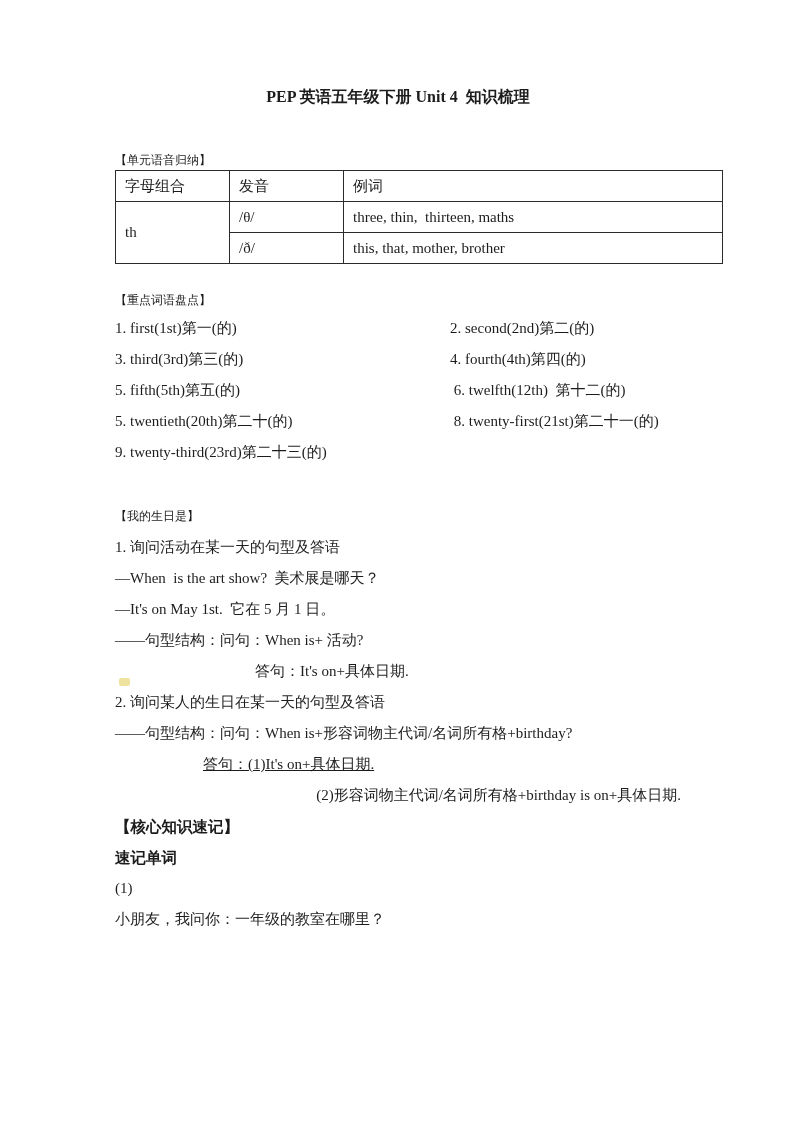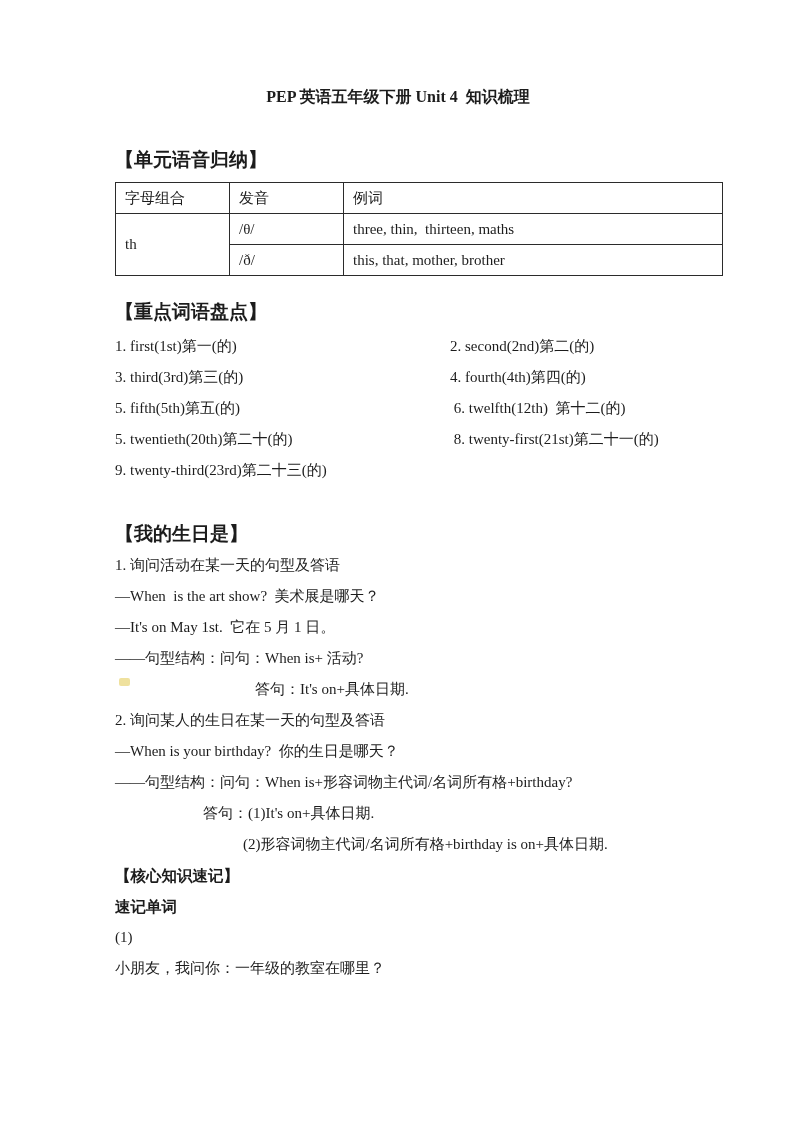--- a/index.html
+++ b/index.html
@@ -23,31 +23,31 @@
     padding: 87px 112px 18px 115px;
   }
   .doc-title {
     text-align: center;
     font-weight: bold;
     font-size: 16px;
     line-height: 20px;
     white-space: pre-wrap;
   }
   .section-heading {
-    font-weight: bold;
-    font-size: 19px;
+    font-weight: normal;
+    font-size: 12px;
     line-height: 20px;
     white-space: pre-wrap;
   }
   .heading-phonics   { margin-top: 43px; }
   .heading-words     { margin-top: 26px; }
   .heading-sentences { margin-top: 38px; margin-bottom: 6px; }
 
   table.phonics-table {
-    margin-top: 12px;
+    margin-top: 0;
     border-collapse: collapse;
     table-layout: fixed;
     width: 567px;
     border-radius: 9px;
   }
   .phonics-table th,
   .phonics-table td {
     border: 1.5px solid #2b2b2b;
     padding: 0 9px;
     height: 30px;
@@ -58,32 +58,32 @@
     font-size: 15px;
   }
   .col-letter { width: 95px; }
   .col-sound  { width: 95px; }
   .col-examples { width: 360px; }
 
   .words-grid {
     display: grid;
     grid-template-columns: 335px 1fr;
     line-height: 31px;
-    margin-top: 9px;
+    margin-top: 3px;
     white-space: pre-wrap;
   }
   .doc-lines {
     line-height: 31px;
   }
   .doc-line {
     white-space: pre-wrap;
   }
   .ind-answer1 { padding-left: 140px; }
-  .ind-answer2 { padding-left: 88px;  }
-  .ind-answer3 { padding-left: 128px; }
+  .ind-answer2 { padding-left: 88px; text-decoration: underline;  }
+  .ind-answer3 { padding-left: 128px; text-align: right; }
   .bold-line { font-weight: bold; font-size: 15.5px; }
 
   .scan-artifact {
     position: absolute;
     left: 119px;
     top: 678px;
     width: 11px;
     height: 8px;
     background: #e9d77e;
     opacity: 0.75;
@@ -134,21 +134,20 @@
 
   <div class="section-heading heading-sentences">【我的生日是】</div>
 
   <div class="doc-lines">
     <div class="doc-line">1. 询问活动在某一天的句型及答语</div>
     <div class="doc-line">—When  is the art show?  美术展是哪天？</div>
     <div class="doc-line">—It's on May 1st.  它在 5 月 1 日。</div>
     <div class="doc-line">——句型结构：问句：When is+ 活动?</div>
     <div class="doc-line ind-answer1">答句：It's on+具体日期.</div>
     <div class="doc-line">2. 询问某人的生日在某一天的句型及答语</div>
-    <div class="doc-line">—When is your birthday?  你的生日是哪天？</div>
     <div class="doc-line">——句型结构：问句：When is+形容词物主代词/名词所有格+birthday?</div>
     <div class="doc-line ind-answer2">答句：(1)It's on+具体日期.</div>
     <div class="doc-line ind-answer3">(2)形容词物主代词/名词所有格+birthday is on+具体日期.</div>
 
     <div class="doc-line bold-line">【核心知识速记】</div>
     <div class="doc-line bold-line">速记单词</div>
     <div class="doc-line">(1)</div>
     <div class="doc-line">小朋友，我问你：一年级的教室在哪里？</div>
   </div>
 

